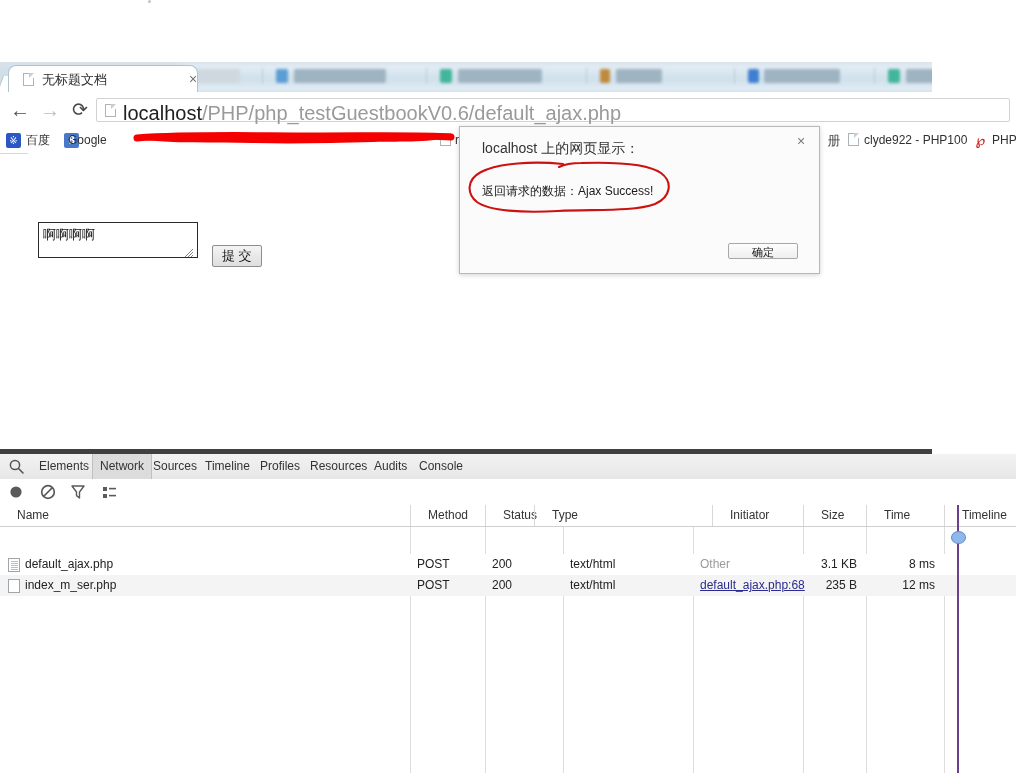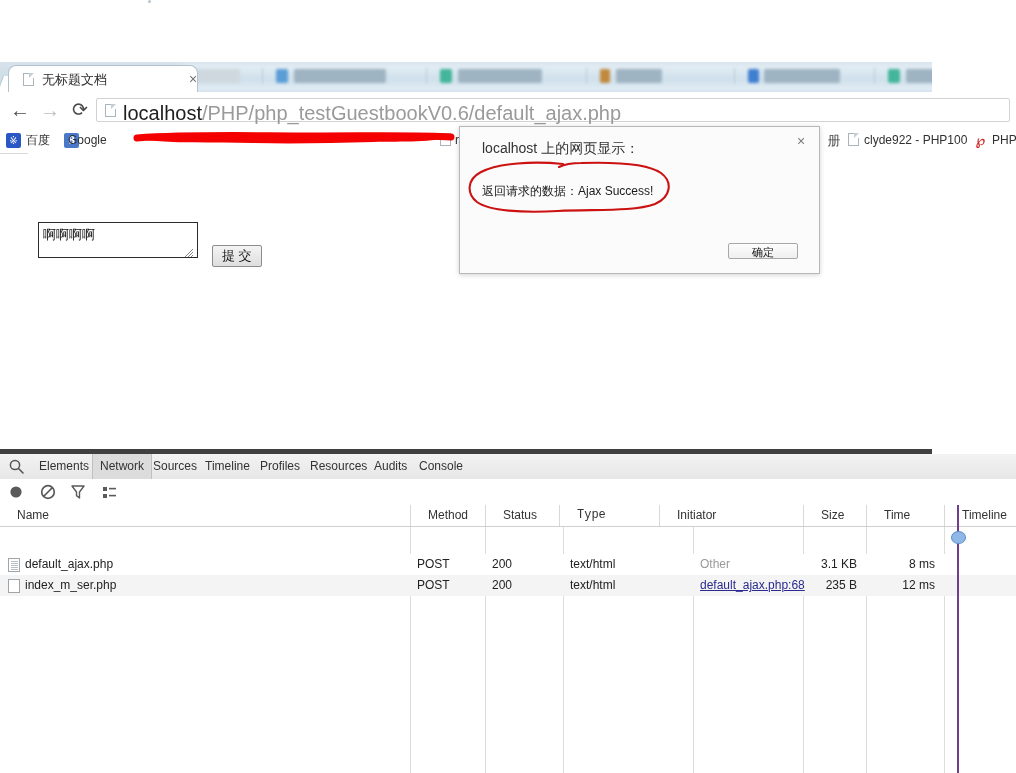--- a/index.html
+++ b/index.html
@@ -287,22 +287,22 @@
     <div class="colsep" style="left:563px;"></div>
     <div class="colsep" style="left:693px;"></div>
     <div class="colsep" style="left:803px;"></div>
     <div class="colsep" style="left:866px;"></div>
     <div class="colsep" style="left:944px;"></div>
 
     <div class="dt-head">
       <div class="th first" style="left:0px;width:410px;">Name</div>
       <div class="th" style="left:410px;width:75px;">Method</div>
       <div class="th" style="left:485px;width:78px;">Status</div>
-      <div class="th" style="left:559px;width:130px;font-family:Liberation Mono, monospace;">Type</div>
-      <div class="th" style="left:659px;width:110px;">Initiator</div>
+      <div class="th" style="left:534px;width:130px;">Type</div>
+      <div class="th" style="left:712px;width:110px;">Initiator</div>
       <div class="th" style="left:803px;width:63px;">Size</div>
       <div class="th" style="left:866px;width:78px;">Time</div>
       <div class="th" style="left:944px;width:72px;">Timeline</div>
     </div>
 
     <div class="rows">
       <div class="row odd" style="top:0px;">
         <div class="row-ico doc"></div>
         <div class="cell" style="left:18px;width:392px;">default_ajax.php</div>
         <div class="cell" style="left:410px;width:75px;">POST</div>

